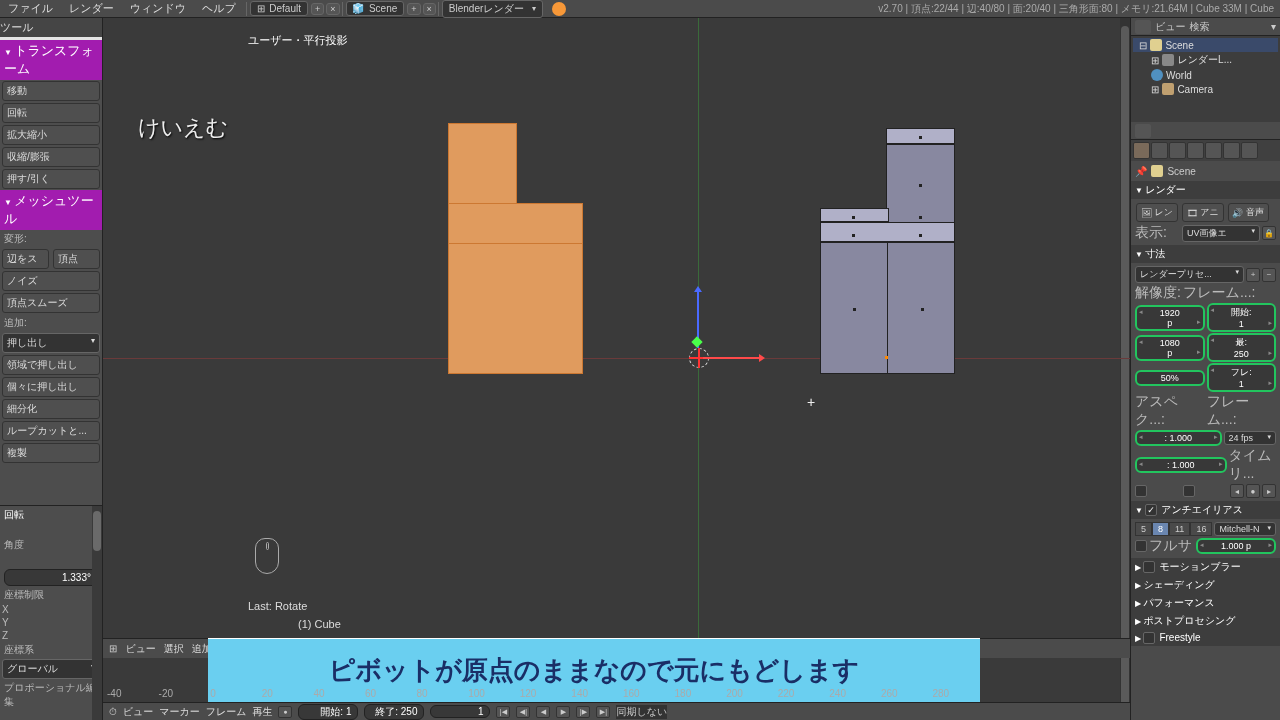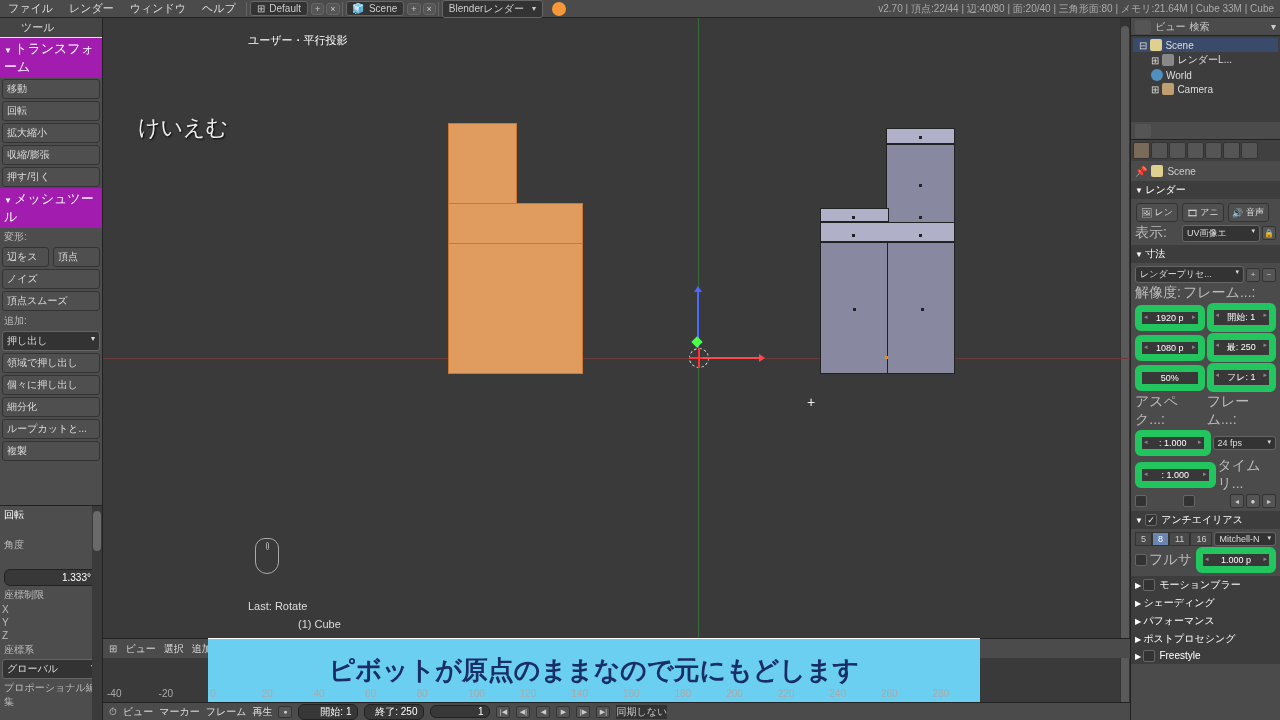--- a/index.html
+++ b/index.html
@@ -7,21 +7,21 @@
 .topbar { height: 18px; background: #4b4b4b; display: flex; align-items: center; border-bottom: 1px solid #222; }
 .topbar .menu-item { padding: 0 8px; cursor: pointer; color: #ddd; }
 .topbar .sep { width: 1px; height: 14px; background: #666; margin: 0 2px; }
 .topbar .drop { background: #333; border: 1px solid #666; padding: 1px 6px; border-radius: 3px; margin: 0 1px; display: flex; align-items: center; gap: 4px; font-size: 10px; }
 .topbar .xbtn { background: #555; border: 1px solid #666; padding: 0 3px; border-radius: 3px; margin-left: 2px; font-size: 9px; }
 .topbar .stats { margin-left: auto; padding-right: 6px; color: #aaa; font-size: 10px; white-space: nowrap; }
 .topbar .logo-ico { width: 14px; height: 14px; background: #f79838; border-radius: 50%; display: inline-block; }
 
 .main-area { position: absolute; top: 18px; left: 0; right: 0; bottom: 0; display: flex; }
 .toolshelf { width: 103px; background: #4d4d4d; border-right: 1px solid #222; display: flex; flex-direction: column; position: relative; }
-.toolshelf .tab { background: #454545; color: #ddd; padding: 2px 21px; border-bottom: 1px solid #e5e5e5; font-size: 11px; }
+.toolshelf .tab { background: #454545; color: #ddd; padding: 2px 0; border-bottom: 3px solid #e5e5e5; font-size: 11px; }
 .toolshelf .panel-h { background: #a21caf; color: #fff; padding: 2px 4px; font-size: 13px; }
 .toolshelf .panel-h::before { content: "▼ "; font-size: 8px; }
 .toolshelf .btn { background: #4f4f4f; border: 1px solid #333; margin: 1px 2px; padding: 2px 4px; border-radius: 3px; color: #ddd; font-size: 10px; }
 .toolshelf .btn-row { display: flex; }
 .toolshelf .btn-row .btn { flex: 1; }
 .toolshelf .label { padding: 2px 4px; color: #bbb; font-size: 10px; }
 .toolshelf .drop2 { background: #333; border: 1px solid #666; margin: 1px 2px; padding: 2px 4px; border-radius: 3px; color: #ddd; font-size: 10px; display: flex; }
 .toolshelf .drop2 .caret { margin-left: auto; font-size: 8px; }
 .operator-panel { position: absolute; bottom: 0; left: 0; right: 0; height: 215px; background: #4d4d4d; border-top: 1px solid #222; overflow: hidden; }
 .op-scroll { position: absolute; right: 0; top: 0; bottom: 0; width: 10px; background: #3a3a3a; }
@@ -91,21 +91,21 @@
 .props .ico-row { display: flex; gap: 1px; padding: 2px; background: #404040; }
 .props .ico-tab { width: 17px; height: 17px; background: #555; border: 1px solid #333; border-radius: 2px; }
 .props .ico-tab.act { background: #7a6a5a; }
 .props .crumb { padding: 4px; display: flex; align-items: center; gap: 4px; }
 .props .ph { background: #3d3d3d; color: #fff; padding: 2px 4px; font-size: 10px; }
 .props .ph::before { content: "▼ "; font-size: 8px; }
 .props .ph.c::before { content: "▶ "; }
 .props .p-body { padding: 2px 4px; }
 .props .p-btn { background: #4f4f4f; border: 1px solid #333; padding: 2px 4px; border-radius: 3px; color: #ddd; display: inline-flex; align-items: center; gap: 2px; margin: 1px; font-size: 9px; }
 .props .p-row { display: flex; gap: 2px; align-items: center; margin: 1px 0; }
-.props .nv { background: #383838; border: 7px solid #22c55e; padding: 1px 4px; border-radius: 6px; text-align: center; color: #fff; flex: 1; font-size: 9px; position: relative; }
+.props .nv { background: #383838; border: 2px solid #22c55e; padding: 1px 20px; border-radius: 6px; text-align: center; color: #fff; flex: 1; font-size: 9px; position: relative; }
 .props .nv .la { position: absolute; left: 2px; font-size: 7px; color: #888; }
 .props .nv .ra { position: absolute; right: 2px; font-size: 7px; color: #888; }
 .props .drop3 { background: #333; border: 1px solid #666; padding: 1px 4px; border-radius: 3px; color: #ddd; flex: 1; font-size: 9px; display: flex; }
 .props .drop3 .caret { margin-left: auto; font-size: 7px; }
 .props .lbl { color: #bbb; min-width: 45px; font-size: 14px; }
 .props .sq-btn { width: 14px; height: 14px; background: #555; border: 1px solid #333; border-radius: 2px; display: flex; align-items: center; justify-content: center; font-size: 8px; }
 .props .check { width: 12px; height: 12px; background: #333; border: 1px solid #666; border-radius: 2px; display: inline-block; }
 .props .check.on::after { content: "✓"; color: #fff; font-size: 9px; display: block; text-align: center; line-height: 10px; }
 .props .seg { display: flex; }
 .props .seg .sb { background: #4a4a4a; border: 1px solid #333; padding: 1px 5px; font-size: 9px; }

